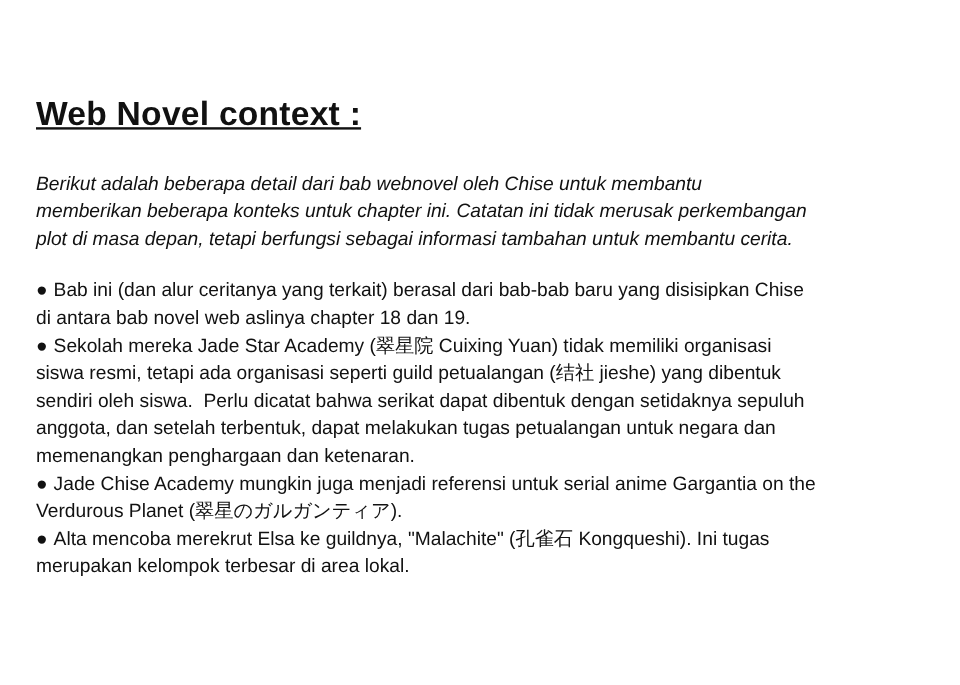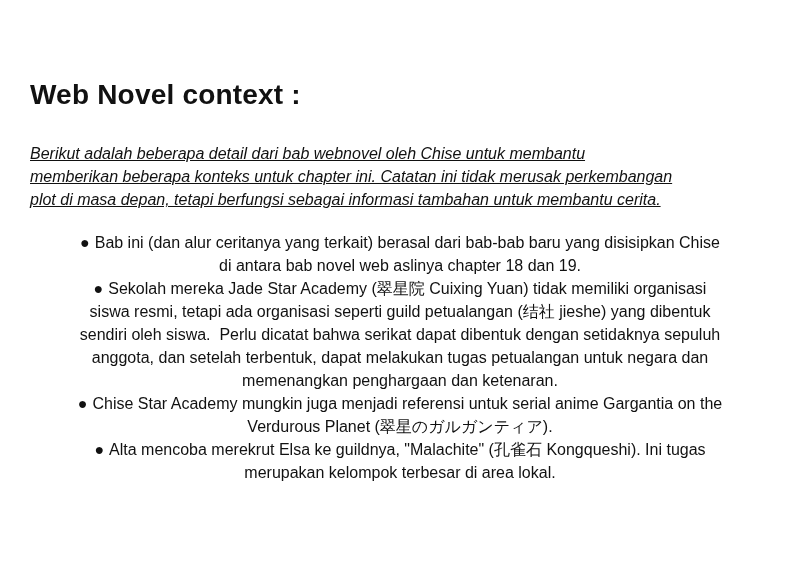--- a/index.html
+++ b/index.html
@@ -17,32 +17,31 @@
     padding: 0 30px;
     font-family: "Liberation Sans", sans-serif;
     color: #111111;
   }
   .page-title {
     margin: 78px 0 0 0;
     font-size: 28px;
     line-height: 34px;
     font-weight: 700;
     letter-spacing: 0.2px;
+    text-decoration: underline;
   }
   .intro-note {
     margin: 30px 0 0 0;
     font-size: 16px;
     line-height: 23px;
     font-style: italic;
     white-space: pre-wrap;
-    text-decoration: underline;
   }
   .bullet-list {
     margin: 20px 0 0 0;
-    text-align: center;
   }
   .bullet-item {
     margin: 0;
     font-size: 16px;
     line-height: 23px;
   }
   .bullet-marker {
     margin-right: 5px;
   }
   .bullet-text {
@@ -64,20 +63,20 @@
 
     <p class="bullet-item"><span class="bullet-marker">●</span><span class="bullet-text">Bab ini (dan alur ceritanya yang terkait) berasal dari bab-bab baru yang disisipkan Chise
 di antara bab novel web aslinya chapter 18 dan 19.</span></p>
 
     <p class="bullet-item"><span class="bullet-marker">●</span><span class="bullet-text">Sekolah mereka Jade Star Academy (翠星院 Cuixing Yuan) tidak memiliki organisasi
 siswa resmi, tetapi ada organisasi seperti guild petualangan (结社 jieshe) yang dibentuk
 sendiri oleh siswa.  Perlu dicatat bahwa serikat dapat dibentuk dengan setidaknya sepuluh
 anggota, dan setelah terbentuk, dapat melakukan tugas petualangan untuk negara dan
 memenangkan penghargaan dan ketenaran.</span></p>
 
-    <p class="bullet-item"><span class="bullet-marker">●</span><span class="bullet-text">Chise Star Academy mungkin juga menjadi referensi untuk serial anime Gargantia on the
+    <p class="bullet-item"><span class="bullet-marker">●</span><span class="bullet-text">Jade Chise Academy mungkin juga menjadi referensi untuk serial anime Gargantia on the
 Verdurous Planet (翠星のガルガンティア).</span></p>
 
     <p class="bullet-item"><span class="bullet-marker">●</span><span class="bullet-text">Alta mencoba merekrut Elsa ke guildnya, "Malachite" (孔雀石 Kongqueshi). Ini tugas
 merupakan kelompok terbesar di area lokal.</span></p>
 
   </div>
 </div>
 
 </body></html>

